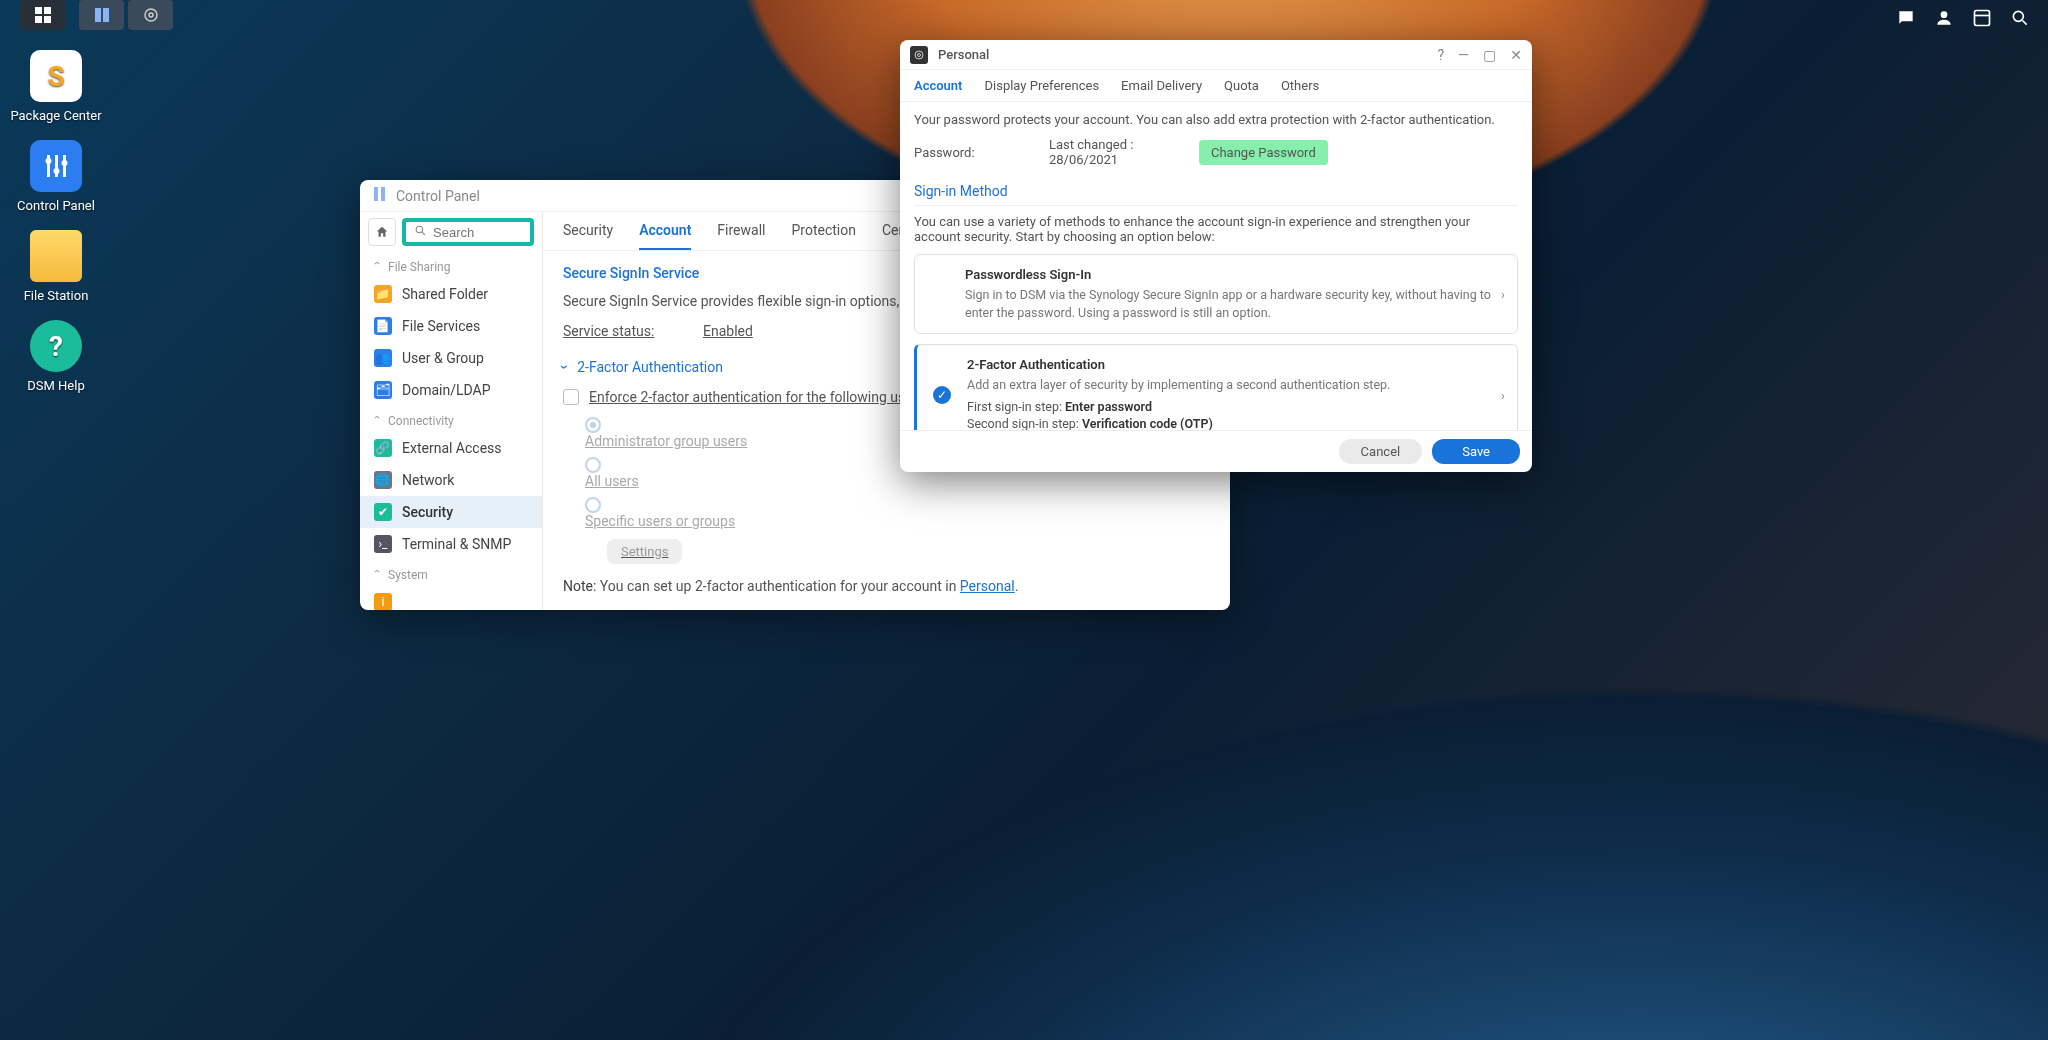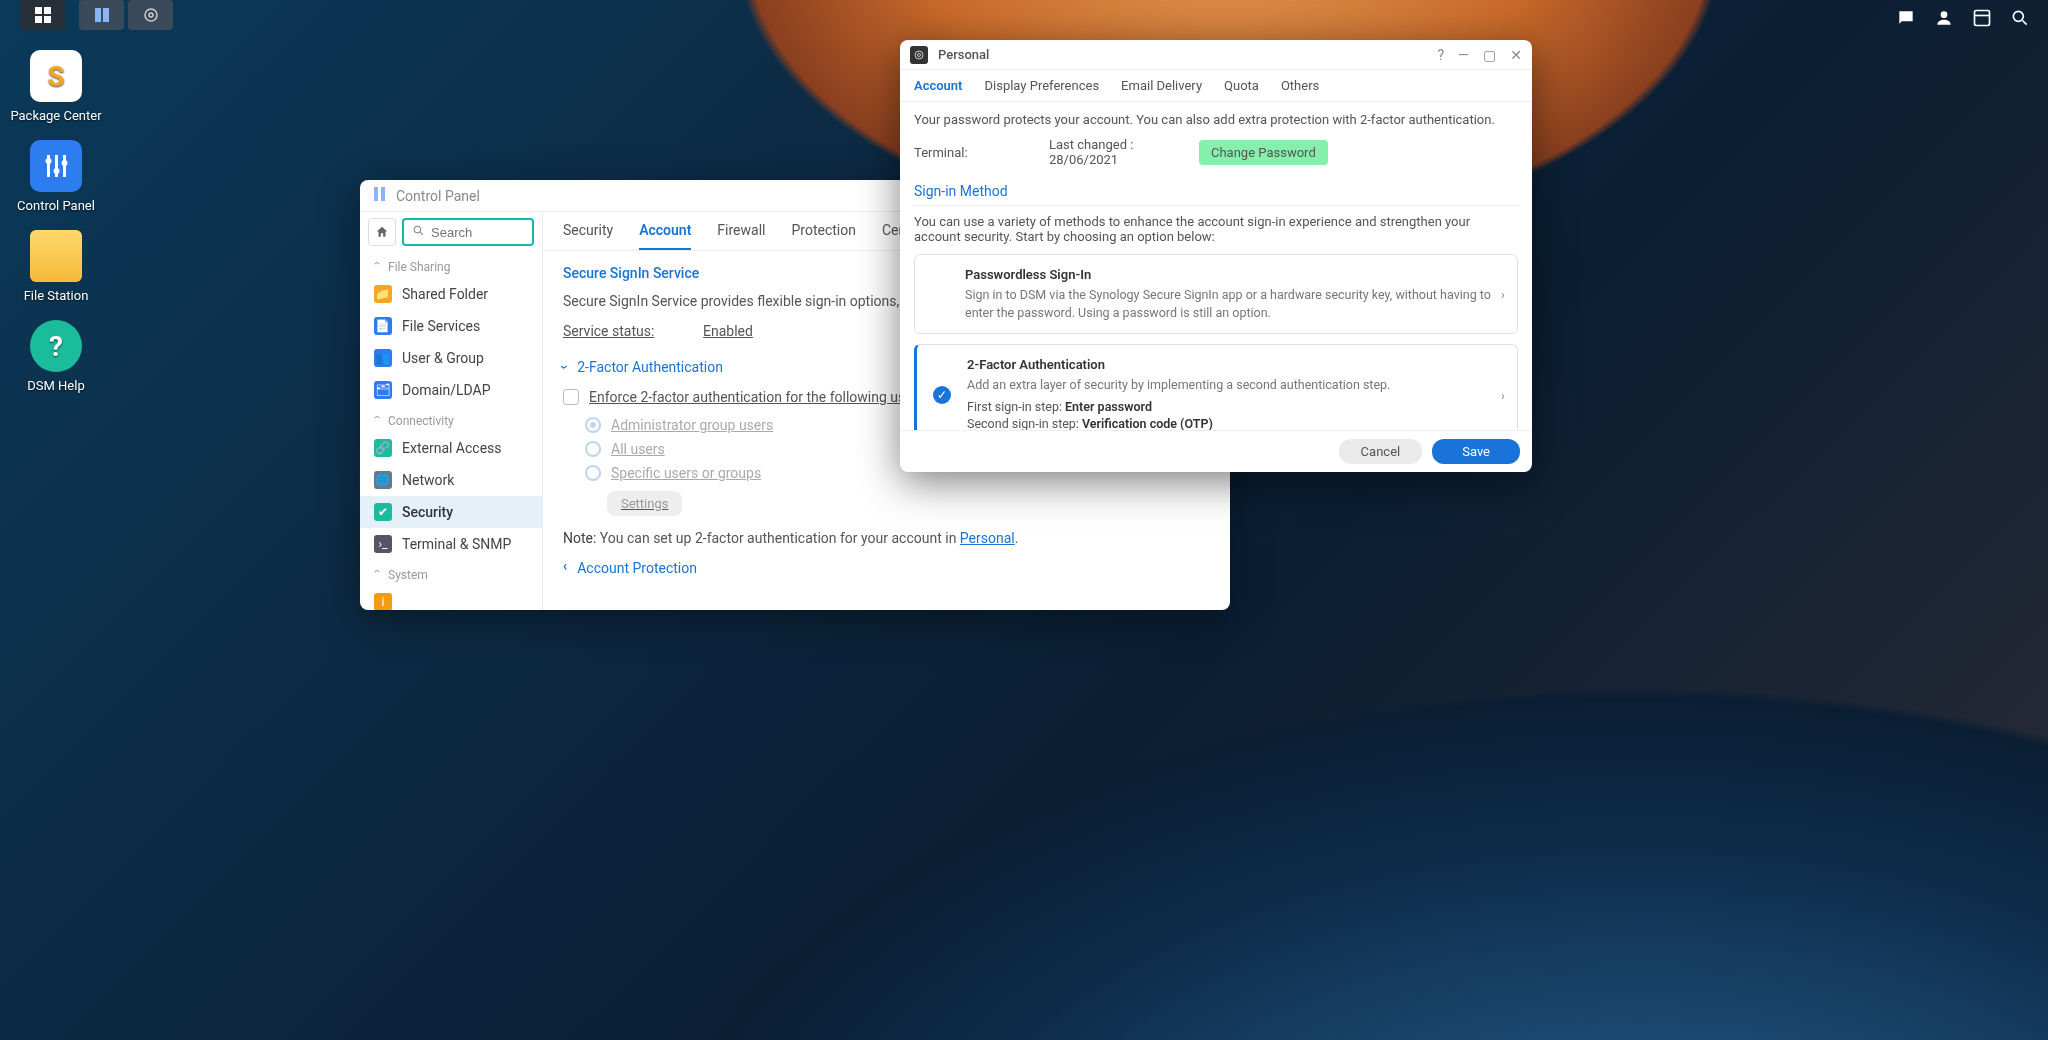--- a/index.html
+++ b/index.html
@@ -24,21 +24,21 @@
   .desktop-icon .ibox{ width:52px; height:52px; margin:0 auto 6px; border-radius:10px; display:flex; align-items:center; justify-content:center; font-size:24px;}
   .shadow { text-shadow:0 1px 2px rgba(0,0,0,.7); }
 
   
   .cp-window { position:absolute; left:360px; top:180px; width:870px; height:430px; background:#fff; border-radius:8px; box-shadow:0 10px 40px rgba(0,0,0,0.4); overflow:hidden; display:flex; flex-direction:column;}
   .cp-title { height:32px; display:flex; align-items:center; padding:0 12px; color:#8a8a8a; font-size:14px; gap:8px; border-bottom:1px solid #eee;}
   .cp-body { flex:1; display:flex; min-height:0;}
   .cp-side { width:183px; border-right:1px solid #eaeaea; display:flex; flex-direction:column;}
   .cp-toprow { display:flex; align-items:center; gap:6px; padding:6px 8px;}
   .home-btn{ width:28px; height:28px; border:1px solid #ddd; border-radius:4px; display:flex; align-items:center; justify-content:center; color:#666;}
-  .search-box{ flex:1; height:28px; border:2px solid #14b8a6; border-radius:4px; display:flex; align-items:center; padding:0 8px; color:#999; font-size:13px; gap:6px;}
+  .search-box{ flex:1; height:28px; border:4px solid #14b8a6; border-radius:4px; display:flex; align-items:center; padding:0 8px; color:#999; font-size:13px; gap:6px;}
   .search-box input{ border:none; outline:none; width:100%; font-size:13px;}
   .cp-nav { overflow:auto; flex:1; position:relative;}
   .cp-nav::-webkit-scrollbar{width:5px;} .cp-nav::-webkit-scrollbar-thumb{background:#ccc;border-radius:3px;}
   .grp-hdr{ font-size:12px; color:#999; padding:8px 14px 4px 28px; position:relative;}
   .grp-hdr::before{content:'⌃'; position:absolute; left:12px; top:7px; font-size:12px; transform:scaleY(.8);}
   .nav-item{ display:flex; align-items:center; gap:10px; padding:7px 14px; font-size:14px; color:#444; cursor:pointer;}
   .nav-item.sel{ background:#e6f0f8; color:#333; font-weight:500;}
   .nav-icon{width:18px;height:18px;border-radius:3px;display:inline-flex;align-items:center;justify-content:center;font-size:12px;color:#fff;}
 
   .cp-main { flex:1; display:flex; flex-direction:column;}
@@ -47,21 +47,21 @@
   .cp-tab.active{ color:#1a73d8; font-weight:600; border-bottom:2px solid #1a73d8;}
   .cp-content{ flex:1; padding:14px 20px 0; overflow:auto; font-size:14px; color:#555;}
   .sec-title{ color:#1a73d8; font-size:14px; font-weight:500;}
   .row{ display:flex; padding:4px 0;text-decoration:underline;}
   .subhdr{ color:#1a73d8; display:flex; align-items:center; gap:10px; margin-top:16px;}
   .chev{ display:inline-block; transform:rotate(90deg); font-weight:bold;}
   .chev.down{ transform:rotate(180deg);}
   .checkbox{ width:16px;height:16px;border:1px solid #bbb;border-radius:3px;display:inline-block;margin-right:10px;}
   .radio{ width:16px;height:16px;border:2px solid #bcd6ee;border-radius:50%;display:inline-block;margin-right:10px; position:relative;}
   .radio.on::after{content:'';position:absolute;inset:3px;background:#bcd6ee;border-radius:50%;}
-  .disabled{ color:#aaa;}
+  .disabled{ color:#aaa;flex-direction:column;}
   .small-btn{ display:inline-block; padding:5px 14px; background:#eee; border-radius:8px; color:#999; font-size:13px;}
   .note{ color:#404040;}
   .link{ color:#1a73d8; text-decoration:underline;}
   .cp-footer{ display:flex; justify-content:flex-end; gap:10px; border-top:1px solid #eee; padding:10px 14px;}
   .btn{ padding:6px 28px; border-radius:14px; font-size:14px; cursor:pointer;}
   .btn-default{ background:#eaeaea; color:#555;}
   .btn-primary{ background:#1a73d8; color:#fff;}
 
   
   .p-window{ position:absolute; left:900px; top:40px; width:632px; height:432px; background:#fff; border-radius:8px; box-shadow:0 10px 40px rgba(0,0,0,0.5); display:flex; flex-direction:column; overflow:hidden;}
@@ -301,21 +301,21 @@
   <div class="p-tabs">
     <div class="p-tab active">Account</div>
     <div class="p-tab">Display Preferences</div>
     <div class="p-tab">Email Delivery</div>
     <div class="p-tab">Quota</div>
     <div class="p-tab">Others</div>
   </div>
   <div class="p-content">
     <div>Your password protects your account. You can also add extra protection with 2-factor authentication.</div>
     <div class="pw-row">
-      <span style="width:135px">Terminal:</span>
+      <span style="width:135px">Password:</span>
       <span style="width:150px">Last changed : 28/06/2021</span>
       <span class="chip-btn">Change Password</span>
     </div>
     <div class="sec-hdr">Sign-in Method</div>
     <div style="margin-top:8px">You can use a variety of methods to enhance the account sign-in experience and strengthen your account security. Start by choosing an option below:</div>
 
     <div class="card">
       <div class="title">Passwordless Sign-In</div>
       <div class="desc">Sign in to DSM via the Synology Secure SignIn app or a hardware security key, without having to enter the password. Using a password is still an option.</div>
       <div class="arrow">›</div>

